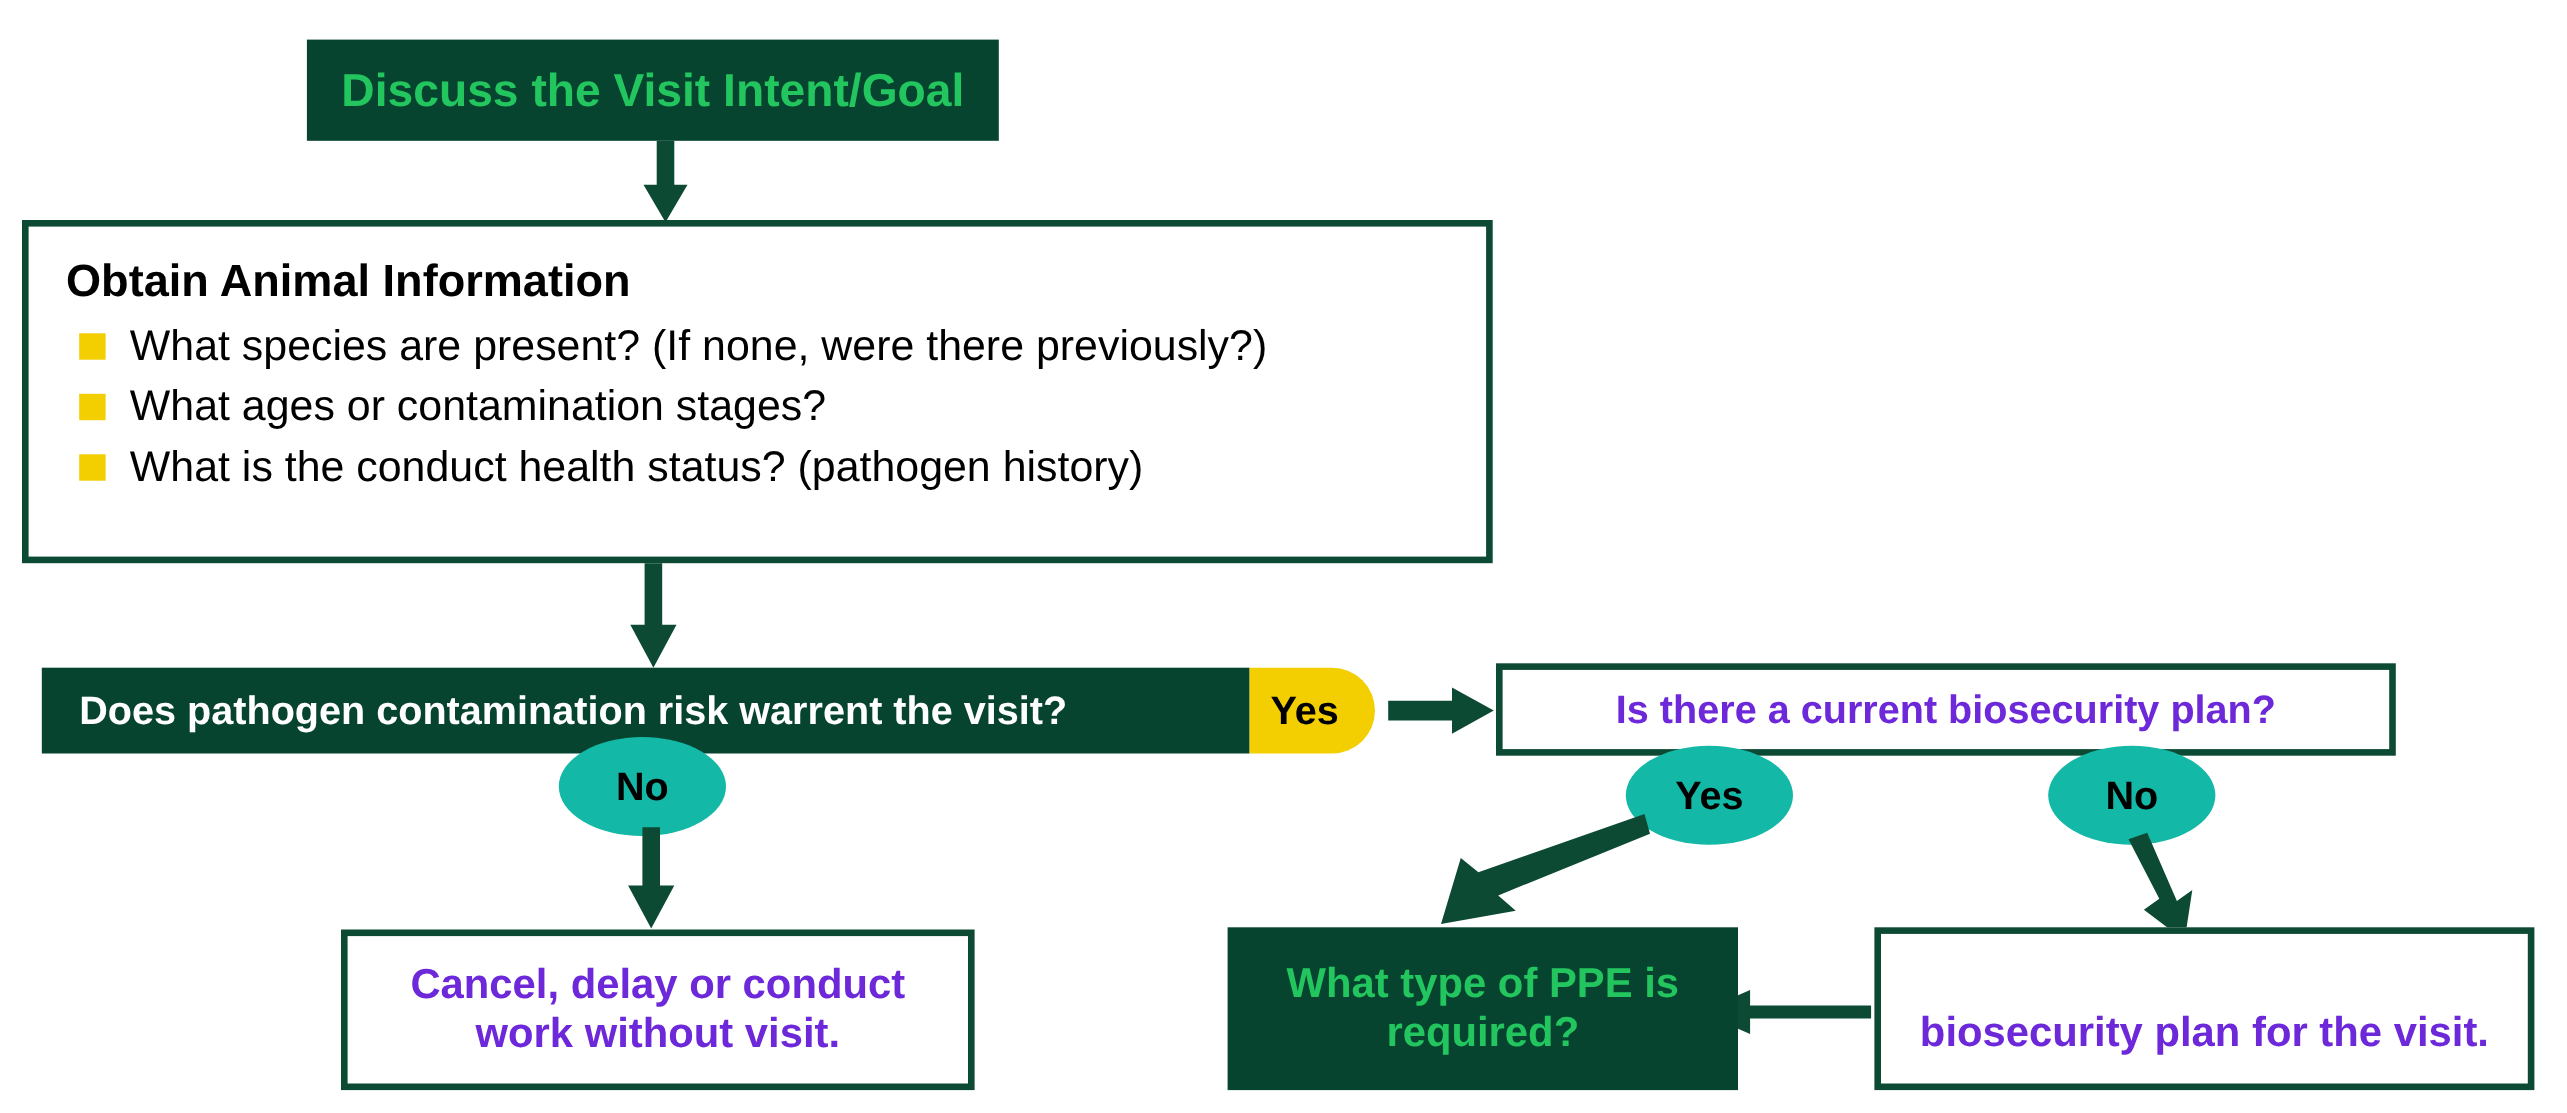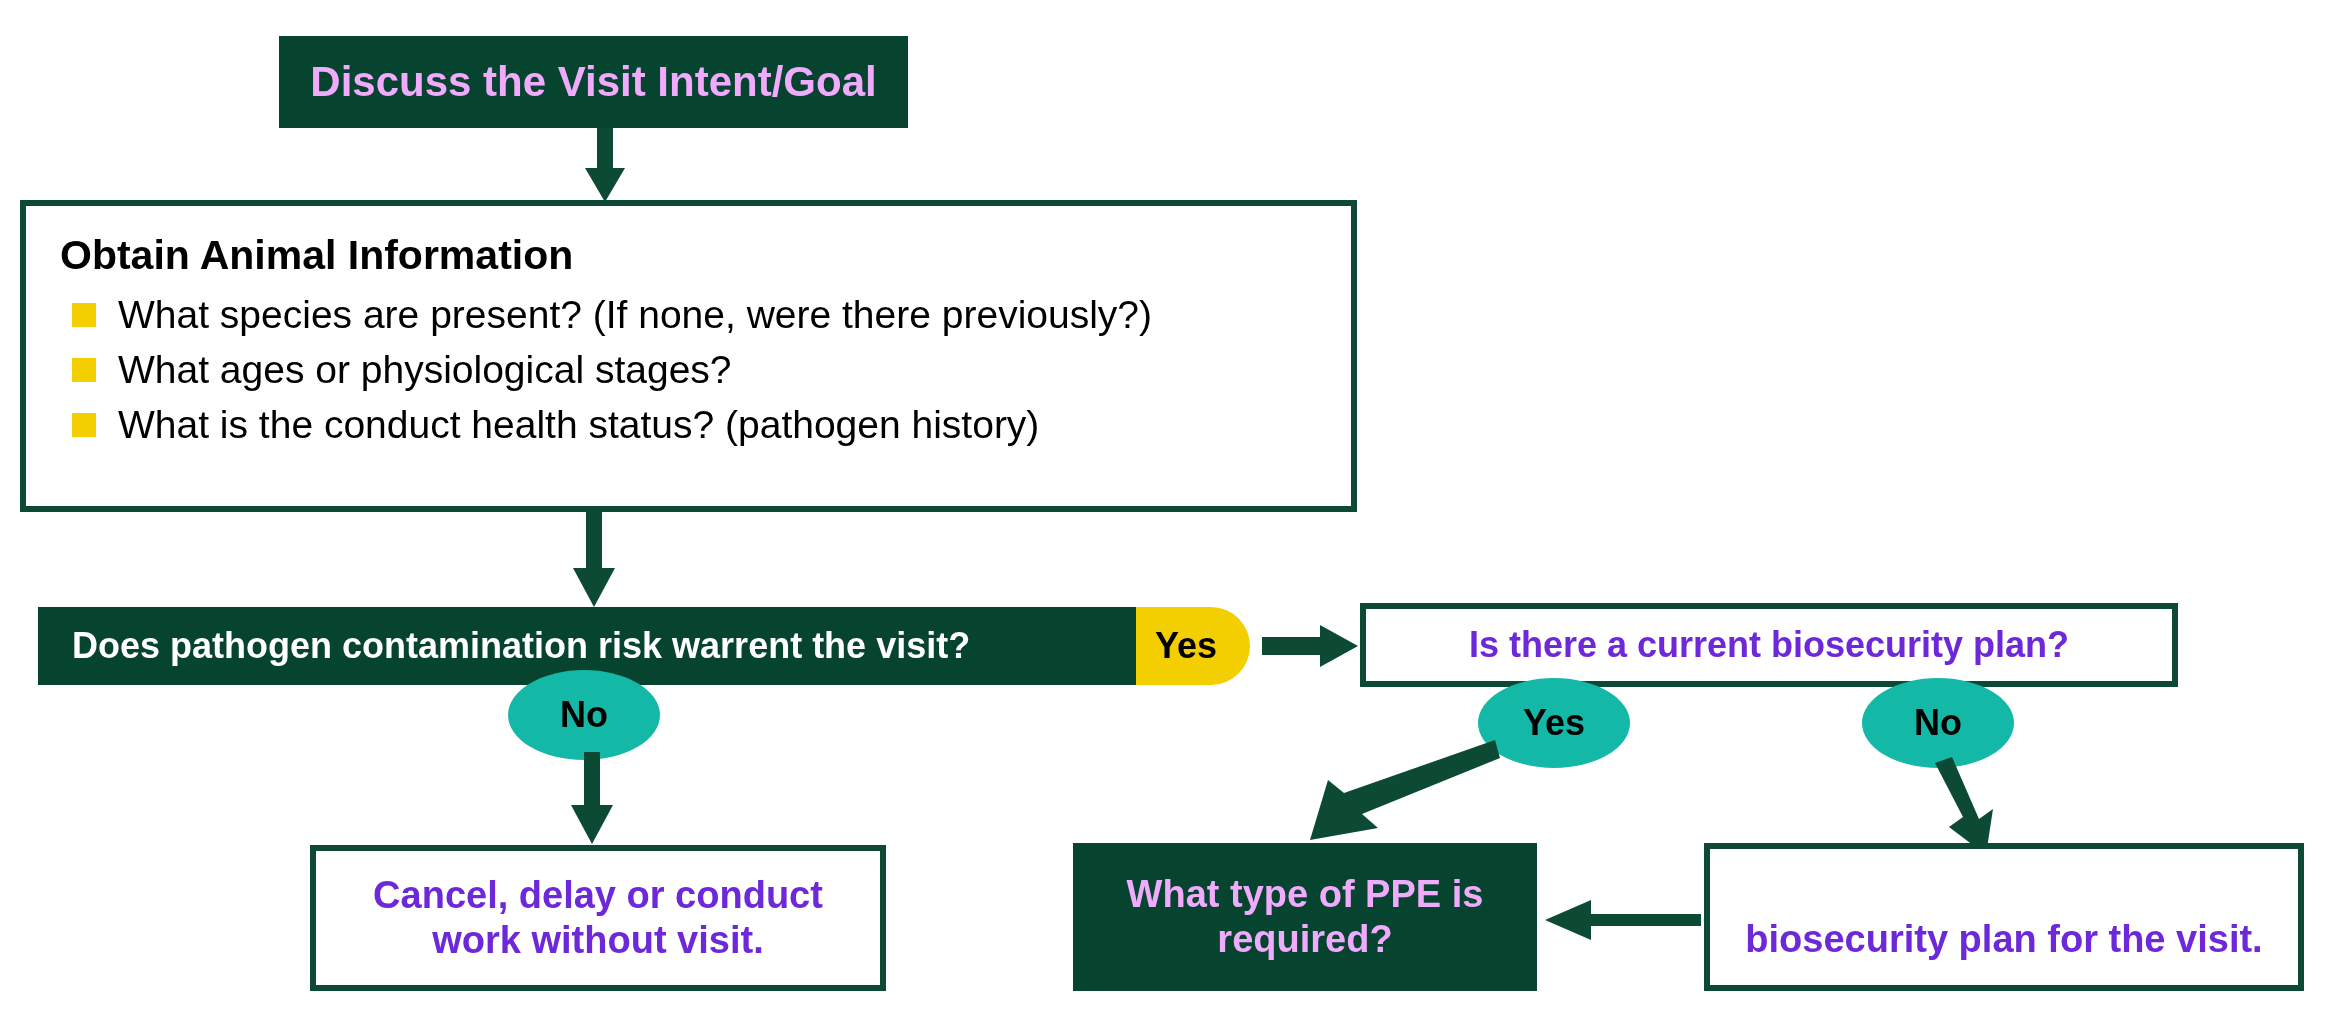--- a/index.html
+++ b/index.html
@@ -24,21 +24,21 @@
     box-sizing: border-box;
     display: flex;
     align-items: center;
     justify-content: center;
     text-align: center;
     font-weight: bold;
     line-height: 1.18;
   }
   .node.filled {
     background: #064430;
-    color: #f0abfc;
+    color: #22c55e;
   }
   .node.outlined {
     background: #ffffff;
     color: #6d28d9;
     border: 6px solid #0c4a33;
   }
 
   
   #box-intent {
     left: 279px;
@@ -155,21 +155,21 @@
 
   
   #box-cancel {
     left: 310px;
     top: 845px;
     width: 576px;
     height: 146px;
     font-size: 38px;
   }
   #box-ppe {
-    left: 1073px;
+    left: 1116px;
     top: 843px;
     width: 464px;
     height: 148px;
     font-size: 38px;
   }
   #box-temp-plan {
     left: 1704px;
     top: 843px;
     width: 600px;
     height: 148px;
@@ -200,21 +200,21 @@
 
   <div id="box-animal-info">
     <div class="panel-title">Obtain Animal Information</div>
     <ul>
       <li>
         <span class="bullet-square"></span>
         <span>What species are present? (If none, were there previously?)</span>
       </li>
       <li>
         <span class="bullet-square"></span>
-        <span>What ages or physiological stages?</span>
+        <span>What ages or contamination stages?</span>
       </li>
       <li>
         <span class="bullet-square"></span>
         <span>What is the conduct health status? (pathogen history)</span>
       </li>
     </ul>
   </div>
 
   <div class="conn" style="left:573px; top:512px;">
     <svg width="42" height="95" viewBox="0 0 42 95" aria-hidden="true">

